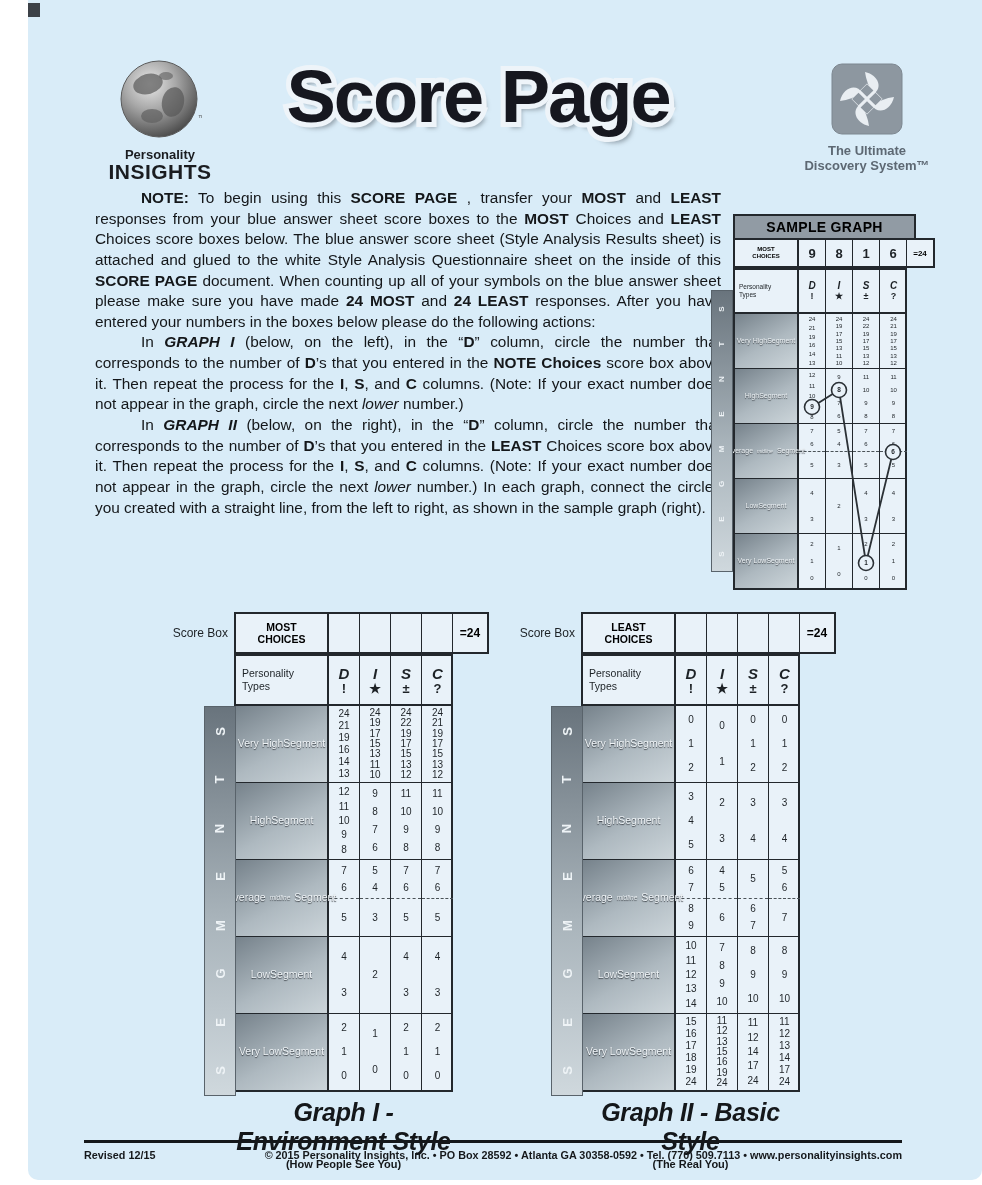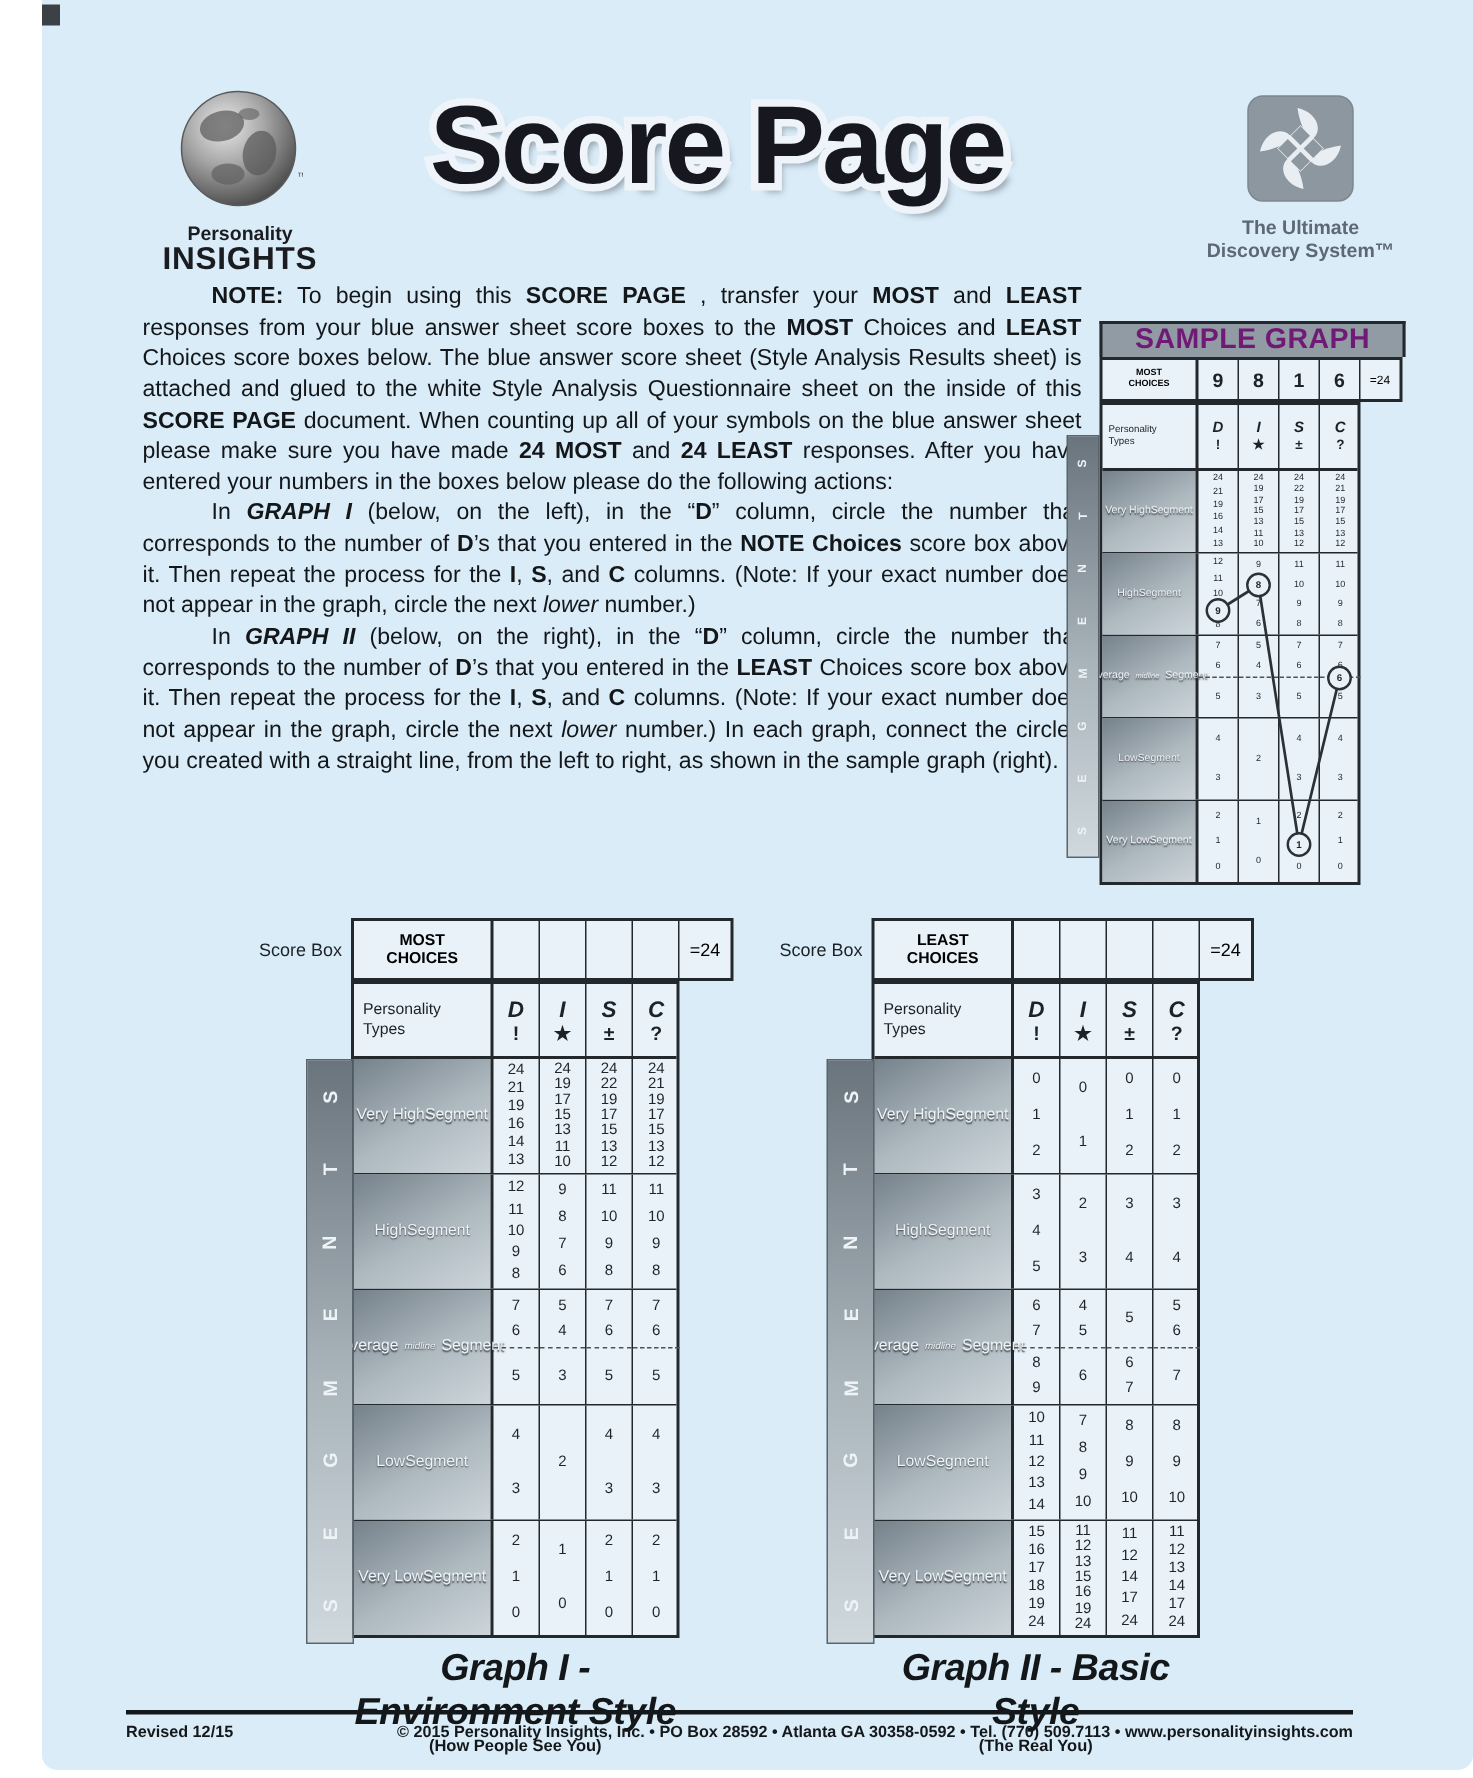--- a/index.html
+++ b/index.html
@@ -23,21 +23,21 @@
   .howto h1{margin:0 0 8px 0;font-size:28px;letter-spacing:-.3px;color:#101214;}
   .howto p{margin:0;font-size:15.4px;line-height:1.34;text-align:justify;text-indent:46px;}
 
   
   .graph-block{position:relative;}
   .strip-row{display:flex;align-items:center;}
   .sb-label{width:66px;text-align:right;padding-right:6px;font-size:12px;color:#1d2226;flex:none;box-sizing:border-box;}
   .strip{display:flex;border:2px solid #23282d;background:#e9f2f9;}
   .strip-label{width:93px;flex:none;box-sizing:border-box;border-right:2px solid #23282d;text-align:center;font-weight:bold;font-size:10.5px;line-height:1.15;display:flex;flex-direction:column;justify-content:center;}
   .score-input{width:31px;height:38px;flex:none;box-sizing:border-box;border-right:1.5px solid #23282d;display:flex;align-items:center;justify-content:center;font-weight:bold;font-size:14px;color:#1d2226;}
-  .strip-total{width:34px;flex:none;display:flex;align-items:center;justify-content:center;font-weight:normal;font-size:12px;}
+  .strip-total{width:34px;flex:none;display:flex;align-items:center;justify-content:center;font-weight:bold;font-size:12px;}
   .gtable{margin-left:66px;width:219px;box-sizing:border-box;border:2px solid #23282d;background:#e9f2f9;}
   .ptypes-row{display:flex;height:48px;border-bottom:2px solid #23282d;}
   .ptypes-label{width:93px;flex:none;box-sizing:border-box;border-right:2px solid #23282d;font-size:10.5px;color:#1d2226;display:flex;flex-direction:column;justify-content:center;padding-left:6px;line-height:1.2;}
   .ptype-cell{width:31px;flex:none;box-sizing:border-box;border-right:1.5px solid #23282d;display:flex;flex-direction:column;align-items:center;justify-content:center;line-height:1;color:#1d2226;}
   .ptype-cell:last-child{border-right:none;}
   .pletter{font-style:italic;font-weight:bold;font-size:15px;}
   .psym{font-weight:bold;font-size:13px;margin-top:1px;}
   .seg-row{display:flex;height:76px;border-bottom:1.5px solid #23282d;}
   .seg-row:last-child{border-bottom:none;}
   .seg-label{width:93px;flex:none;box-sizing:border-box;border-right:2px solid #23282d;background:linear-gradient(150deg,#76828b 0%,#aeb9c0 55%,#ccd5da 100%);display:flex;flex-direction:row;justify-content:center;align-items:center;font-size:10.5px;color:#eef3f6;text-shadow:0 1px 1px rgba(40,45,50,.85);line-height:1.5;}
@@ -52,21 +52,21 @@
   .segbar{position:absolute;left:36px;width:30px;background:linear-gradient(180deg,#69747d 0%,#a9b4bb 55%,#cfd8dd 100%);border:1px solid #59636b;display:flex;flex-direction:column;justify-content:space-around;align-items:center;color:#eef3f6;font-weight:bold;font-size:13px;}
   .segbar span{transform:rotate(-90deg);display:block;line-height:1;}
   .cap{margin-left:66px;width:219px;text-align:center;color:#14171a;}
   .cap .c1{font-size:25px;font-weight:bold;font-style:italic;margin-top:6px;letter-spacing:-.3px;}
   .cap .c2{font-size:11px;font-weight:bold;margin-top:2px;}
 
   .graphs{position:absolute;left:140px;top:612px;display:flex;gap:26px;}
 
   
   .sample{position:absolute;left:705px;top:214px;width:206px;}
-  .sample-title{box-sizing:border-box;width:204px;height:24px;background:#919ba4;border:2px solid #23282d;border-bottom:none;display:flex;align-items:center;justify-content:center;font-weight:bold;font-size:19px;color:#701a75;letter-spacing:.3px;}
+  .sample-title{box-sizing:border-box;width:183px;height:24px;background:#919ba4;border:2px solid #23282d;border-bottom:none;display:flex;align-items:center;justify-content:center;font-weight:bold;font-size:14px;color:#000000;letter-spacing:.3px;}
   .mini .strip-label{width:64px;font-size:6px;}
   .mini .score-input{width:27px;height:26px;font-size:13px;}
   .mini .strip-total{width:26px;font-size:8px;}
   .mini .gtable{margin-left:0;width:174px;}
   .mini .ptypes-row{height:42px;}
   .mini .ptypes-label{width:64px;font-size:6.5px;padding-left:4px;}
   .mini .ptype-cell{width:27px;}
   .mini .pletter{font-size:10px;}
   .mini .psym{font-size:9px;}
   .mini .seg-row{height:54px;}

